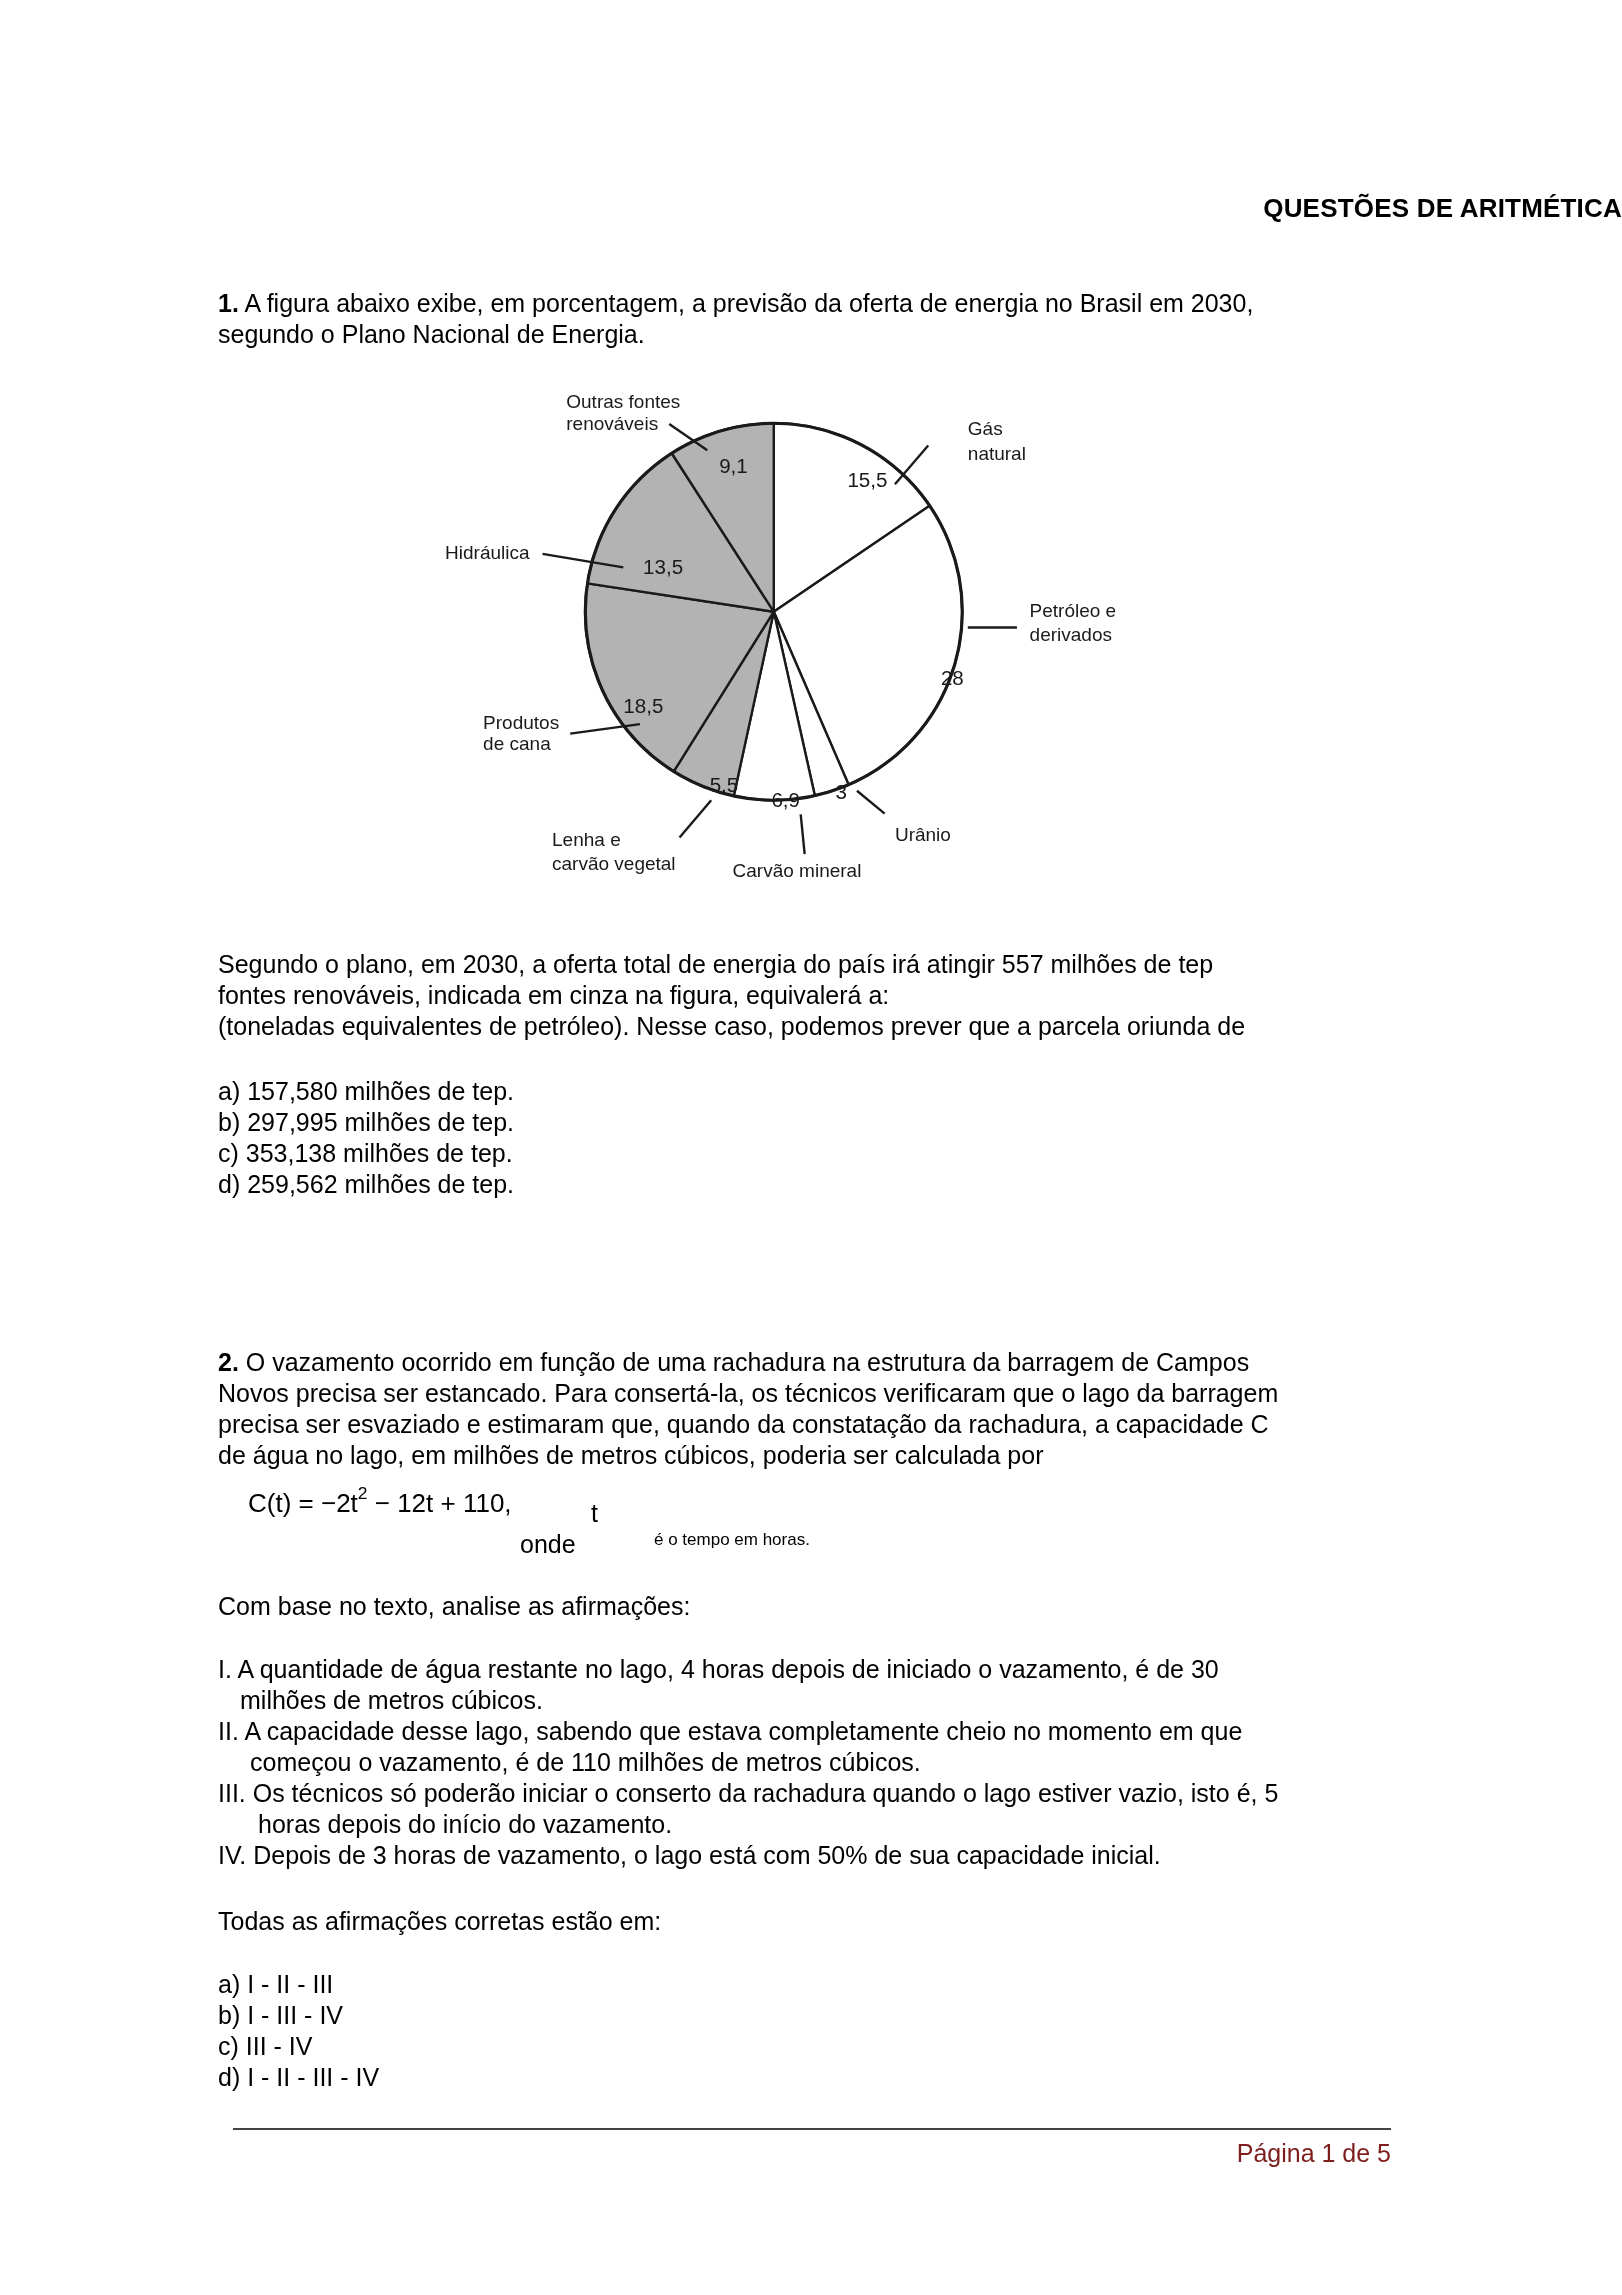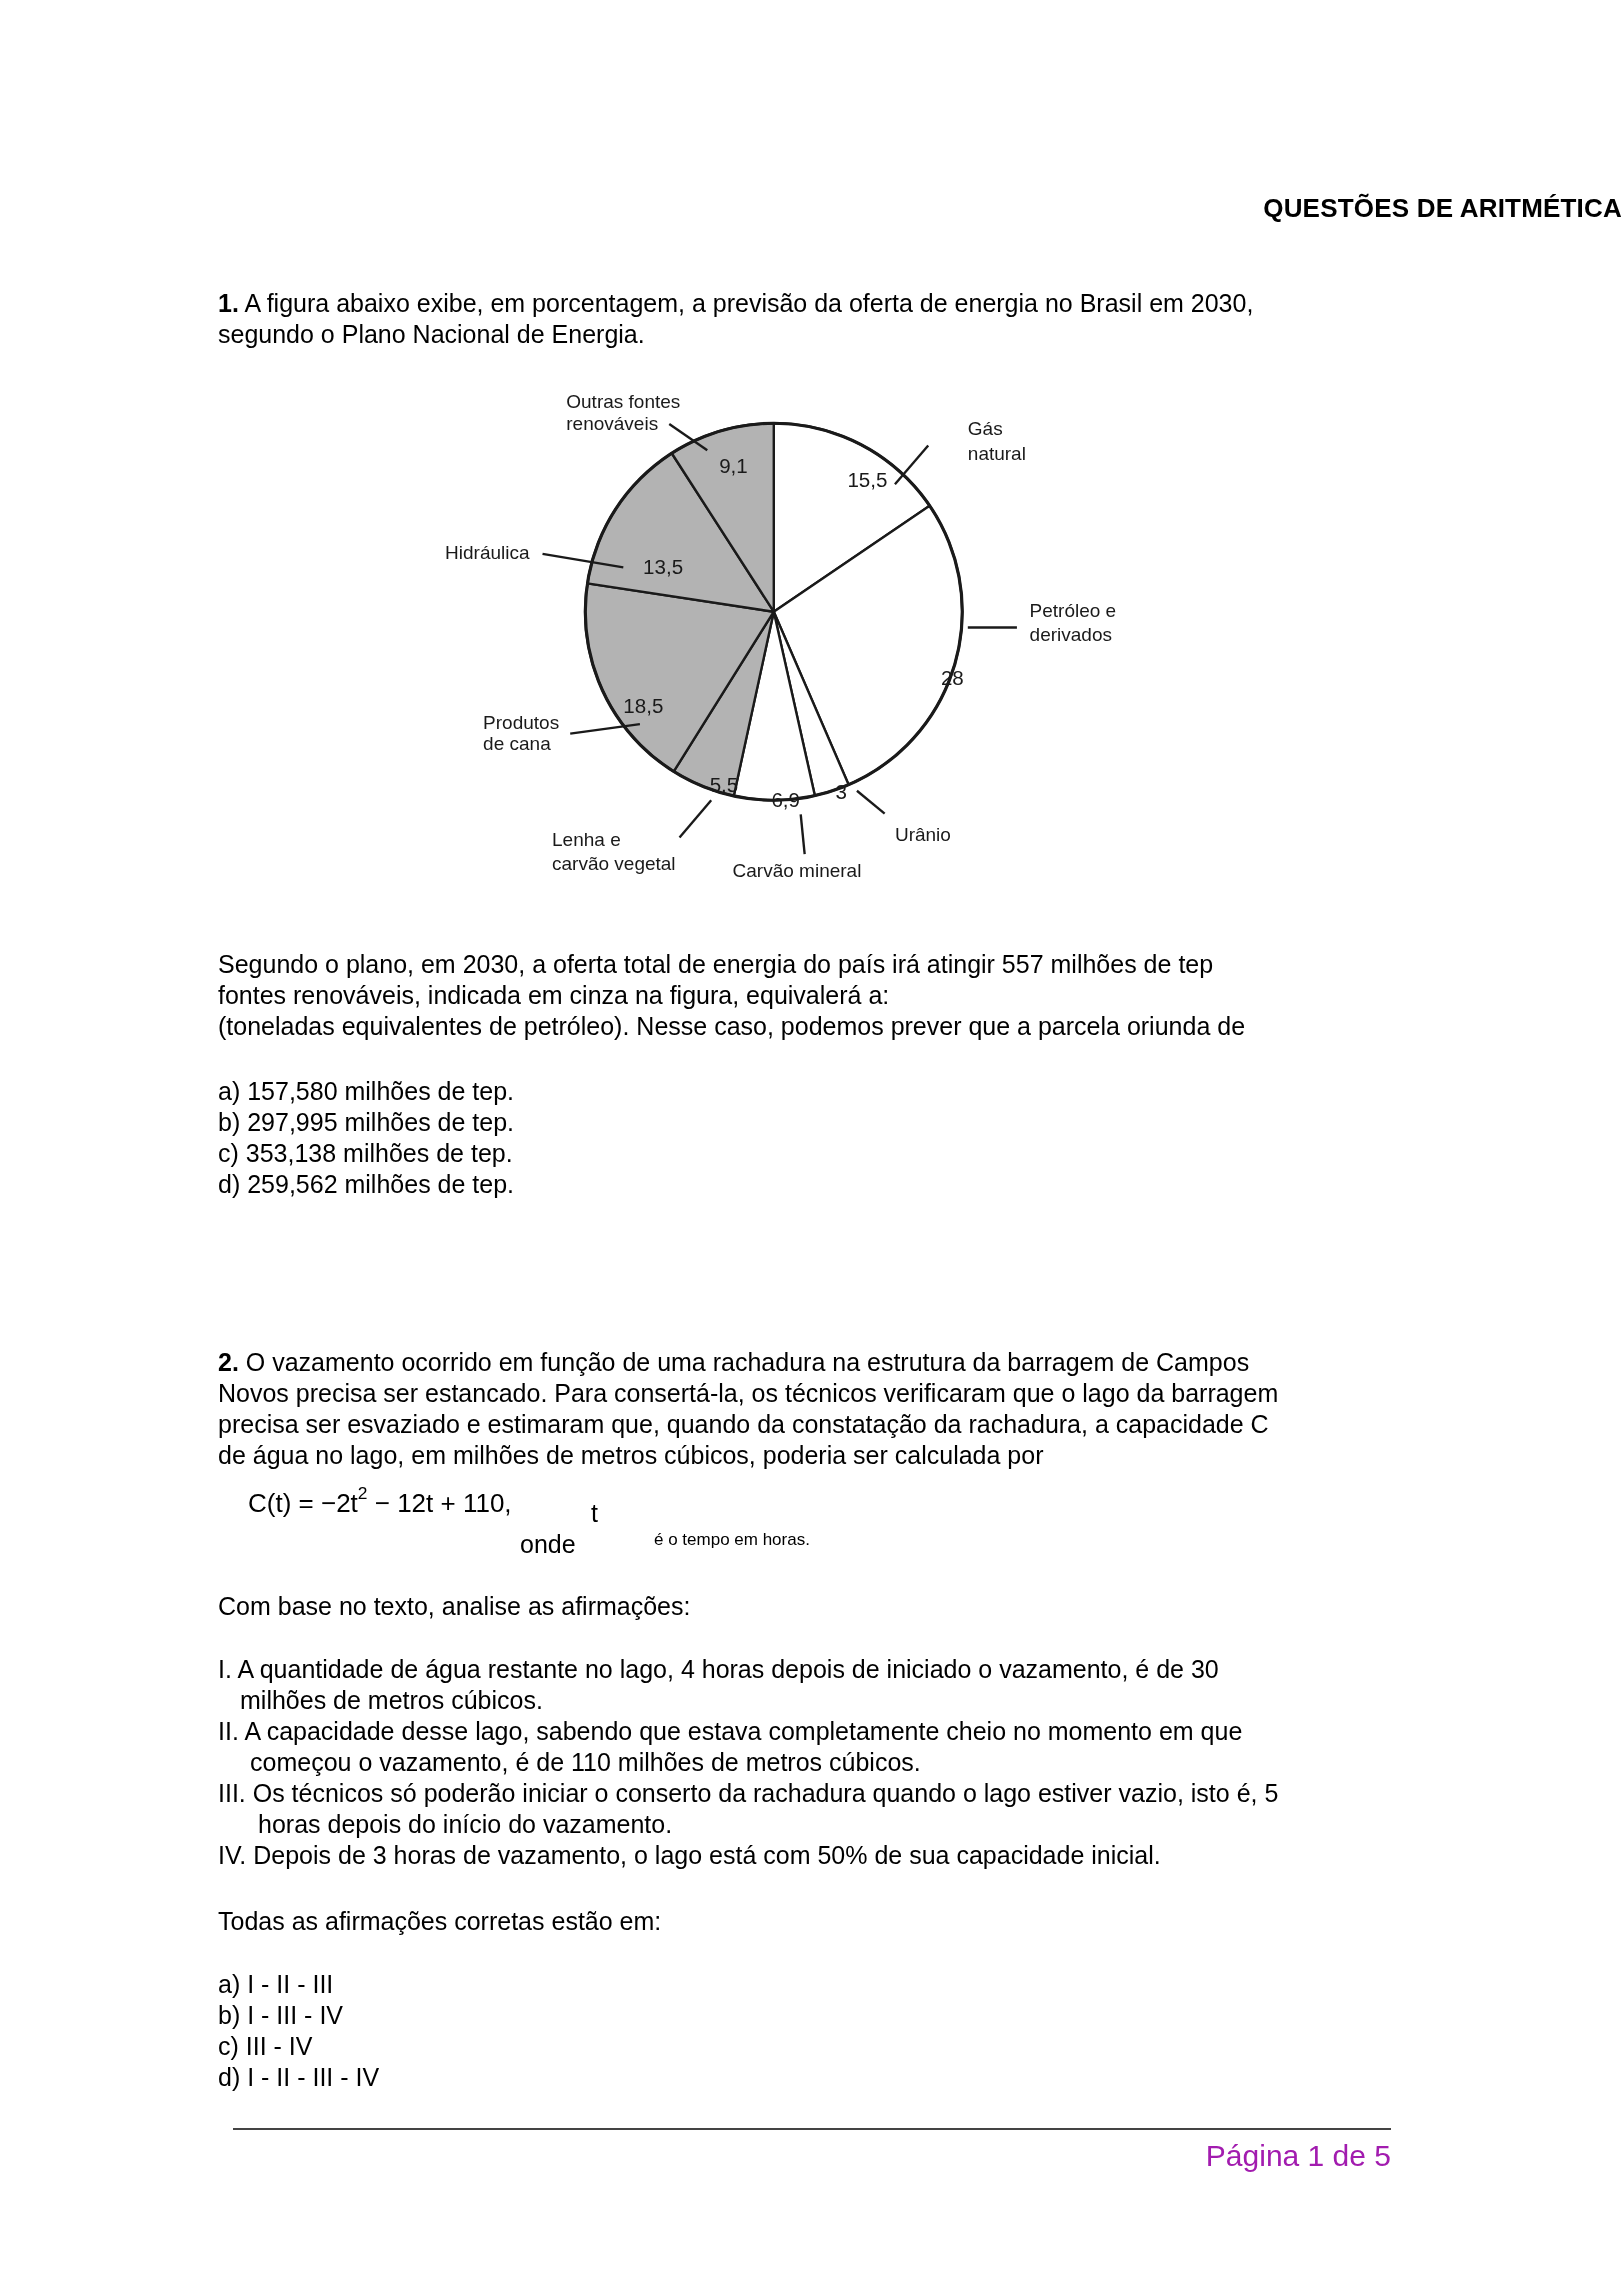--- a/index.html
+++ b/index.html
@@ -17,21 +17,21 @@
     .chart { position: absolute; left: 0; top: 0; width: 1622px; height: 951px; pointer-events: none; }
     .chart text { font-family: "Liberation Sans", sans-serif; fill: #1a1a1a; }
     .val { font-size: 26px; }
     .lbl { font-size: 24px; }
     .formula { position: absolute; left: 248px; top: 1486px; font-size: 26px; font-family: "Liberation Sans", sans-serif; }
     .formula sup { font-size: 17.4px; position: relative; top: -3.2px; }
     .tvar { position: absolute; left: 591px; top: 1499px; font-size: 25px; }
     .onde { position: absolute; left: 520px; top: 1530px; font-size: 25px; }
     .onde-rest { position: absolute; left: 654px; top: 1530px; font-size: 17px; }
     .footer-rule { position: absolute; left: 233px; top: 2128px; width: 1158px; height: 0; border-top: 2.4px solid #444; }
-    .footer { position: absolute; right: 231px; top: 2139px; font-size: 30px; color: #a21caf; }
+    .footer { position: absolute; right: 231px; top: 2139px; font-size: 25px; color: #7f1d1d; }
   </style>
 </head>
 <body>
 
 <div class="page">
 
   <div class="title">QUESTÕES DE ARITMÉTICA</div>
 
   <div class="para" style="top:288px;">
     <span class="line"><b>1.</b><span> A figura abaixo exibe, em porcentagem, a previsão da oferta de energia no Brasil em 2030,</span></span>

